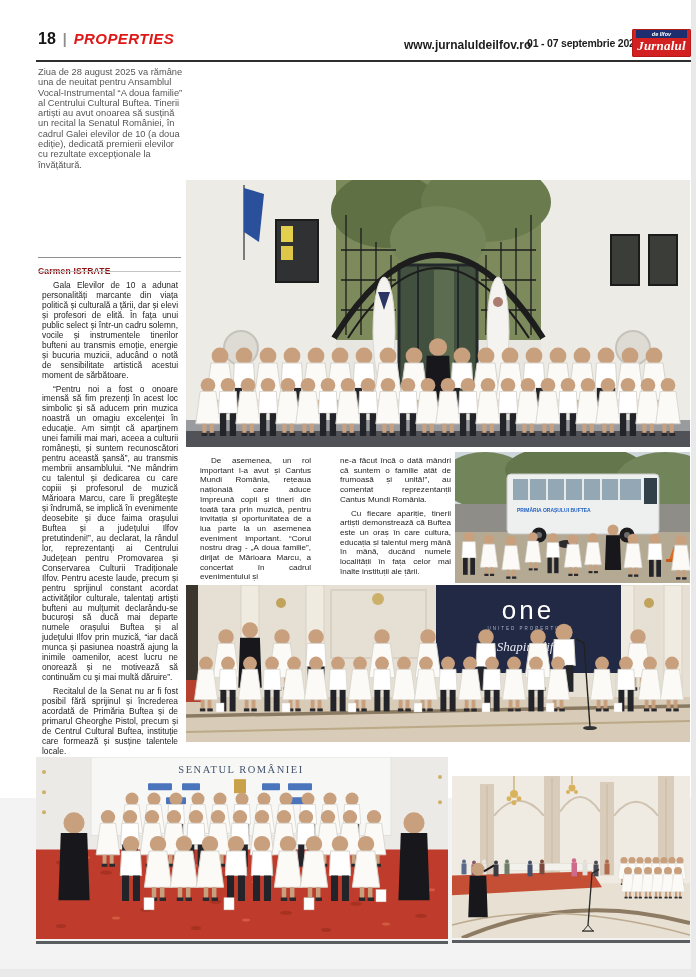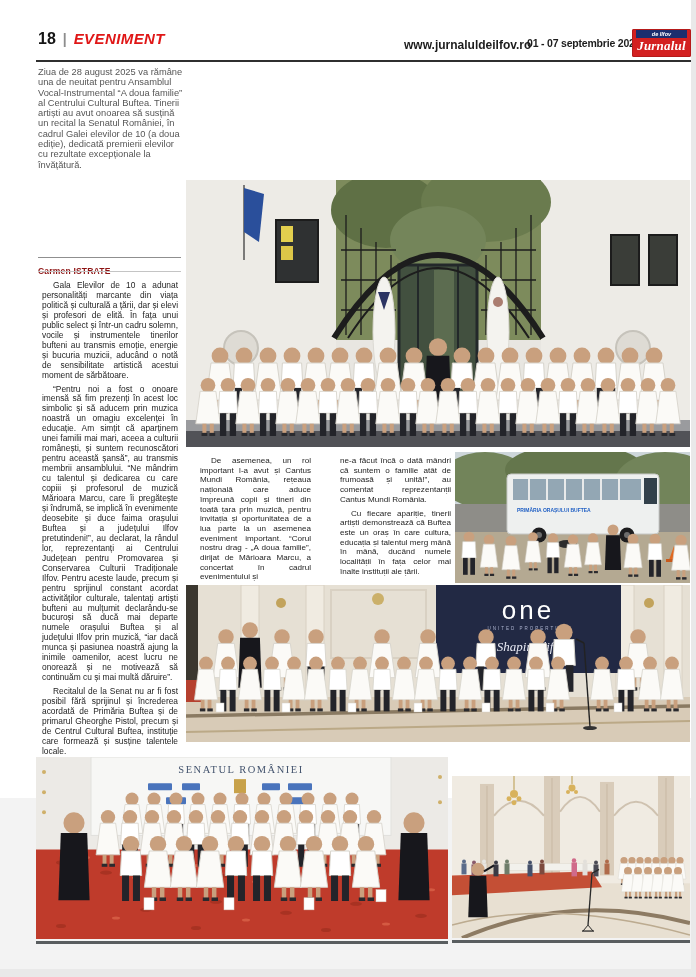--- a/index.html
+++ b/index.html
@@ -85,21 +85,21 @@
         <path d="M-5.5,-11.8 L5.5,-11.8 L6.5,16 L-6.5,16 Z" fill="#17171c"></path>
       </g>
   </defs>
 </svg>
 
 <div class="page">
 
   <div class="hdr-left">
     <span class="pagenum">18</span>
     <span class="hdr-sep">|</span>
-    <span class="section">EVENIMENT</span>
+    <span class="section">PROPERTIES</span>
   </div>
   <span class="site">www.jurnaluldeilfov.ro</span>
   <span class="date">01 - 07 septembrie 2025</span>
   <div class="logo">
     <span class="logo-top">de Ilfov</span>
     <span class="logo-main">Jurnalul</span>
   </div>
   <div class="header-rule"></div>
 
 

